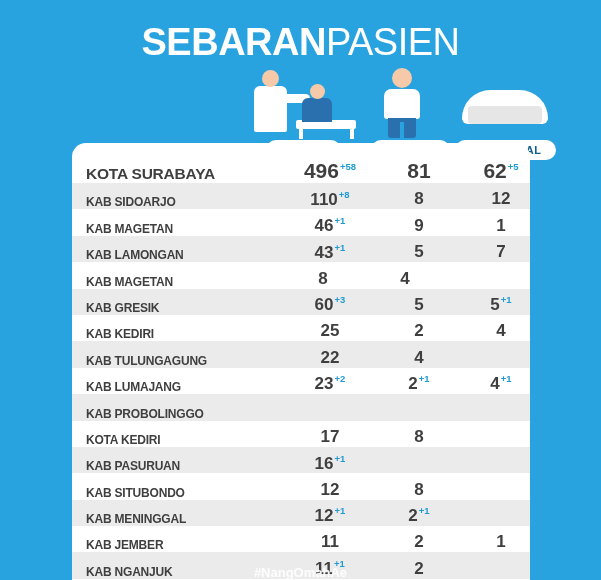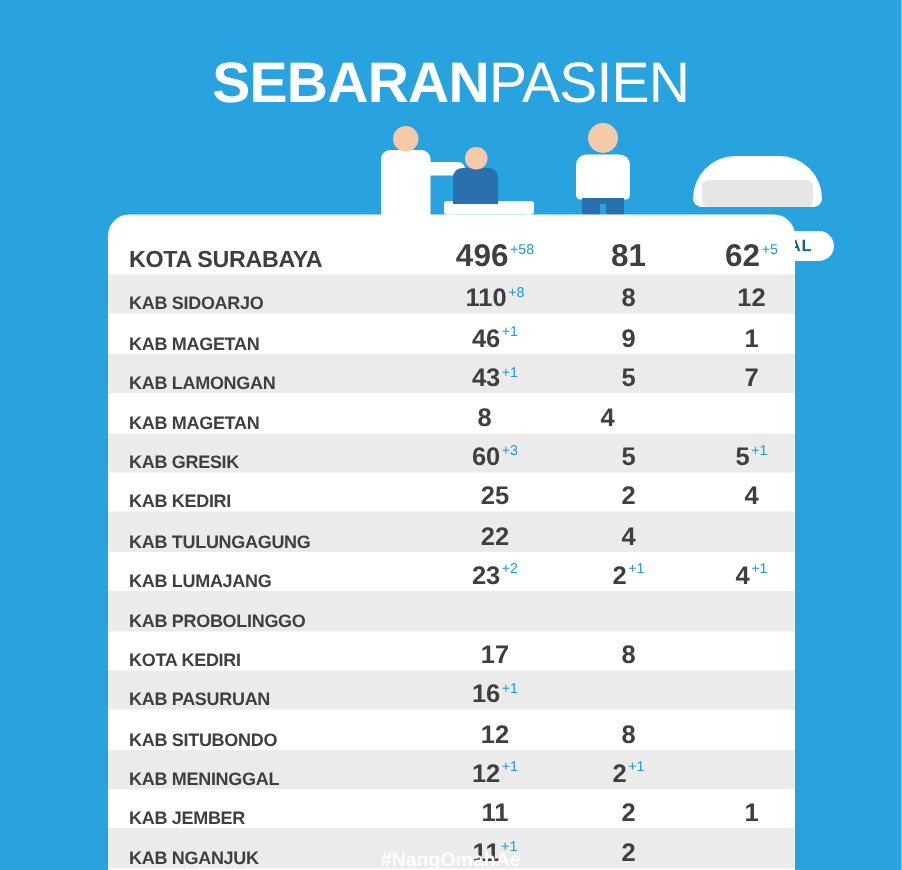--- a/index.html
+++ b/index.html
@@ -9,21 +9,21 @@
   body {
     width: 601px;
     height: 580px;
     background: #29a3e0;
     font-family: "Liberation Sans", sans-serif;
     overflow: hidden;
     position: relative;
   }
   .title {
     text-align: center;
-    padding-top: 37px;
+    padding-top: 23px;
     letter-spacing: -0.5px;
     line-height: 1;
   }
   .title span {
     font-size: 38px;
     font-weight: bold;
     color: #ffffff;
   }
   .title .thin {
     font-weight: normal;
@@ -168,21 +168,21 @@
     flex: 0 0 82px;
     text-align: center;
     font-size: 17px;
     font-weight: bold;
     color: #3f3f3f;
     white-space: nowrap;
   }
   .cell-num.wide { flex: 0 0 96px; }
   .delta {
     font-size: 9.5px;
-    font-weight: normal;
+    font-weight: bold;
     color: #1f9bd4;
     vertical-align: super;
     margin-left: 1px;
   }
   .row.first .cell-name { font-size: 15.5px; }
   .row.first .cell-num { font-size: 21px; }
   .row.first { height: 30px; }
 
   .footer {
     position: absolute;

